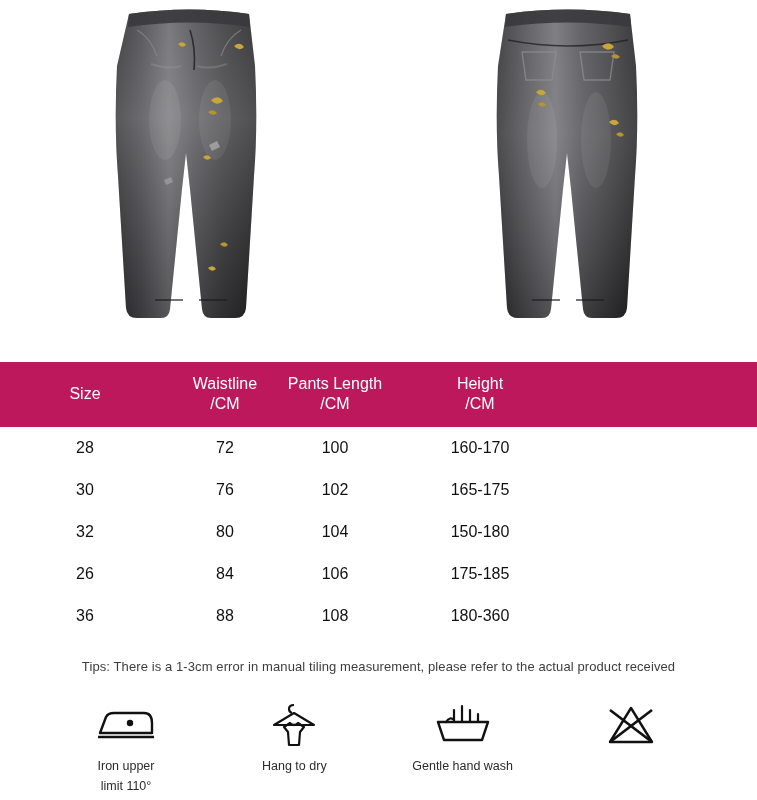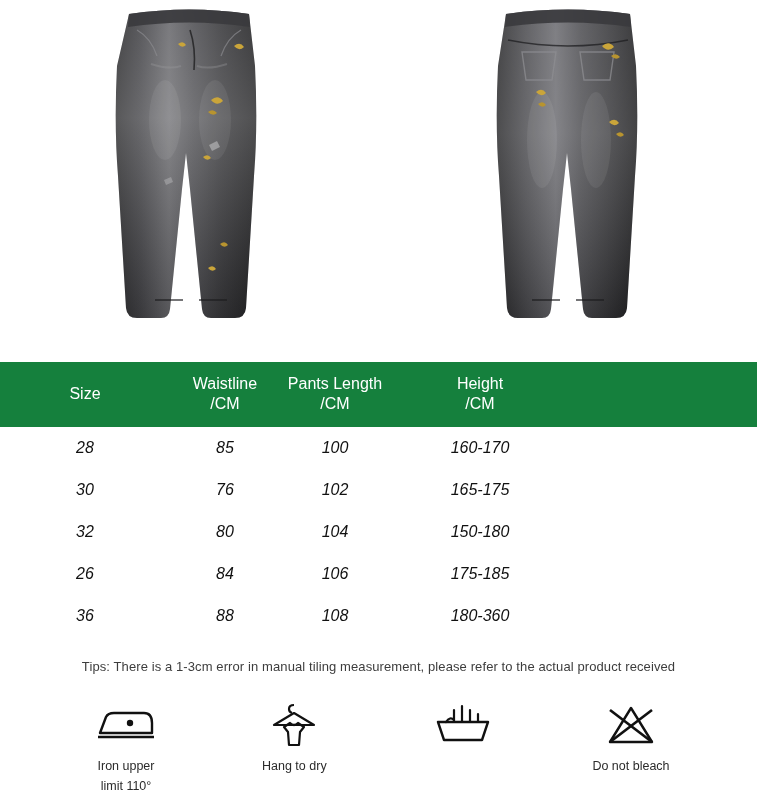--- a/index.html
+++ b/index.html
@@ -43,42 +43,41 @@
   .table-wrap {
     width: 757px;
     background: #ffffff;
   }
   table.size-table {
     width: 757px;
     border-collapse: collapse;
     table-layout: fixed;
   }
   table.size-table thead tr {
-    background: #15803d;
+    background: #be185d;
   }
   table.size-table thead th {
     color: #ffffff;
     font-weight: normal;
     font-size: 16px;
     padding: 12px 0 13px 0;
     line-height: 1.25;
     text-align: center;
     vertical-align: middle;
   }
   table.size-table thead th .unit {
     display: block;
     font-size: 16px;
   }
   table.size-table tbody td {
     font-size: 16px;
     color: #111111;
     text-align: center;
     padding: 12px 0;
     height: 18px;
-    font-style: italic;
   }
   col.c-size    { width: 170px; }
   col.c-waist   { width: 110px; }
   col.c-length  { width: 110px; }
   col.c-height  { width: 180px; }
   col.c-pad     { width: 187px; }
 
   
   .tips {
     width: 757px;
@@ -240,21 +239,21 @@
           <th>
             <span>Height</span>
             <span class="unit">/CM</span>
           </th>
           <th></th>
         </tr>
       </thead>
       <tbody>
         <tr>
           <td>28</td>
-          <td>85</td>
+          <td>72</td>
           <td>100</td>
           <td>160-170</td>
           <td></td>
         </tr>
         <tr>
           <td>30</td>
           <td>76</td>
           <td>102</td>
           <td>165-175</td>
           <td></td>
@@ -312,28 +311,28 @@
     </div>
 
     <div class="care-item">
       <div class="care-icon">
         <svg width="62" height="46" viewBox="0 0 62 46" xmlns="http://www.w3.org/2000/svg">
           <path d="M6 20 L56 20 L50 38 L12 38 Z" fill="none" stroke="#111" stroke-width="2.4" stroke-linejoin="round"></path>
           <path d="M22 20 L22 8 M30 20 L30 4 M38 20 L38 8 M46 20 L46 12" stroke="#111" stroke-width="2.2" stroke-linecap="round"></path>
           <path d="M14 20 q4 -6 8 -2" fill="none" stroke="#111" stroke-width="2.2" stroke-linecap="round"></path>
         </svg>
       </div>
+      <div class="care-label">Gentle hand wash</div>
     </div>
 
 
     <div class="care-item">
       <div class="care-icon">
         <svg width="54" height="46" viewBox="0 0 54 46" xmlns="http://www.w3.org/2000/svg">
           <path d="M27 6 L48 40 L6 40 Z" fill="none" stroke="#111" stroke-width="2.4" stroke-linejoin="round"></path>
           <line x1="6" y1="8" x2="48" y2="40" stroke="#111" stroke-width="2.6"></line>
           <line x1="48" y1="8" x2="6" y2="40" stroke="#111" stroke-width="2.6"></line>
         </svg>
       </div>
-      <div class="care-label">Do not bleach</div>
     </div>
 
   </div>
 </div>
 
 </body></html>

